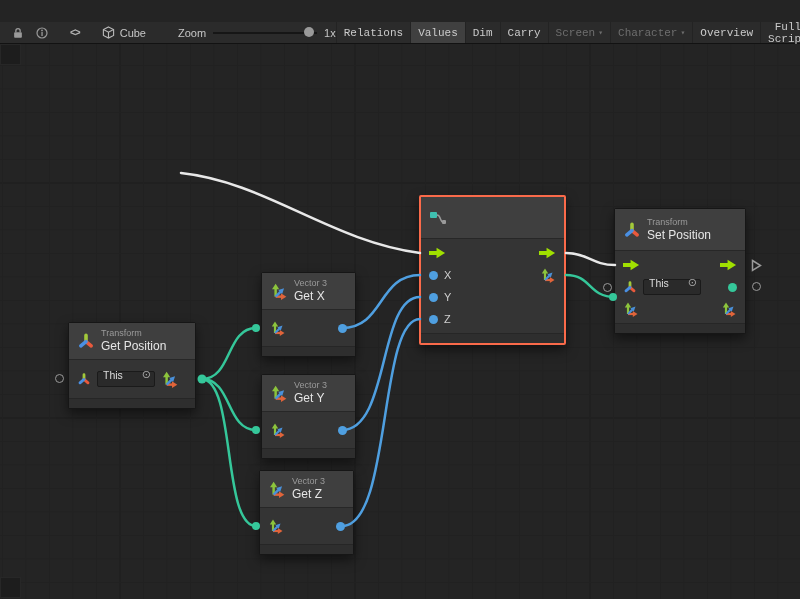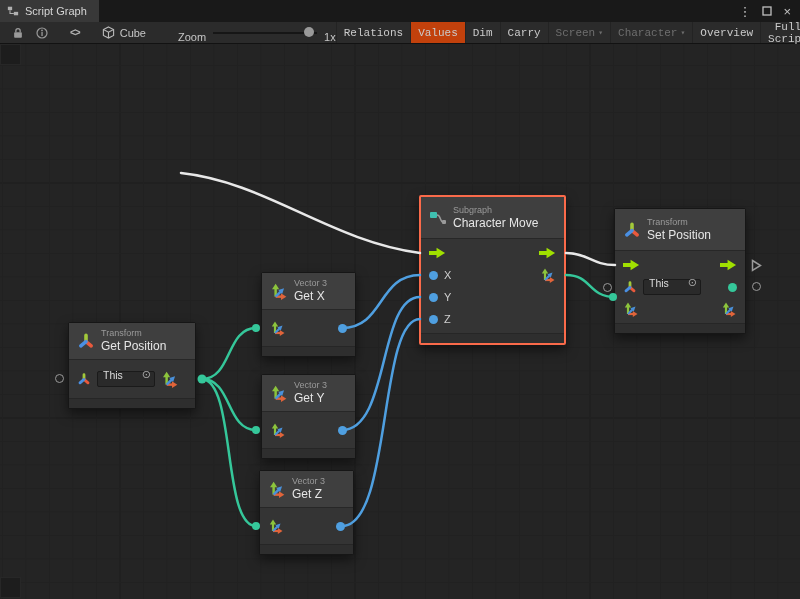--- a/index.html
+++ b/index.html
@@ -11,27 +11,27 @@
 .titlebar{position:absolute;left:0;top:0;width:800px;height:22px;background:#191919;display:flex;align-items:center}
 .tab{display:flex;align-items:center;gap:6px;height:22px;padding:0 12px 0 7px;background:#383838;color:#d6d6d6;font-size:11px;cursor:default}
 .titlebar-right{margin-left:auto;display:flex;align-items:center;gap:11px;padding-right:9px;color:#c2c2c2}
 .tbi{font-size:13px;line-height:1}
 
 
 .toolbar{position:absolute;left:0;top:22px;width:800px;height:22px;background:#2b2b2b;border-bottom:1px solid #121212;display:flex;align-items:center;font-size:11px;color:#c6c6c6;padding-left:6px}
 .tbtn{display:flex;align-items:center;gap:5px;height:21px;padding:0 6px;color:#c6c6c6;background:none;border:none;font-size:11px;font-family:inherit}
 .tsep{width:1px;height:13px;background:#1c1c1c;margin:0 5px}
 .codeic{font-size:10px;font-weight:bold;letter-spacing:-1px;color:#b5b5b5}
-.zoomgrp{display:flex;align-items:flex-end;margin-left:26px}
+.zoomgrp{display:flex;align-items:center;margin-left:26px}
 .slider{position:relative;width:104px;height:21px;margin:0 7px}
 .slider .track{position:absolute;left:0;right:0;top:10px;height:2px;background:#161616}
 .slider .knob{position:absolute;top:5px;left:91px;width:10px;height:10px;border-radius:50%;background:#9a9a9a}
 .rbtns{margin-left:auto;display:flex;height:21px}
 .rbtn{display:flex;align-items:center;height:21px;padding:0 7px;font-size:11px;color:#cbcbcb;border:none;border-left:1px solid #232323;background:transparent;font-family:Liberation Mono, monospace}
-.rbtn.active{background:#c2410c}
+.rbtn.active{background:#404040}
 .rbtn.disabled{color:#6e6e6e}
 .caret{font-size:8px;margin-left:3px}
 
 
 .canvas{position:absolute;left:0;top:44px;width:800px;height:555px;background-color:#242424;
 background-image:
  linear-gradient(#212121 1px,transparent 1px),
  linear-gradient(90deg,#212121 1px,transparent 1px),
  linear-gradient(#191919 1px,transparent 1px),
  linear-gradient(90deg,#191919 1px,transparent 1px);
@@ -127,35 +127,20 @@
     <line x1="5" y1="13" x2="9.5" y2="8.5" stroke="#4a90d9" stroke-width="2.2"></line>
     <polygon points="12.5,5.5 7.4,7.2 10.8,10.6" fill="#4a90d9"></polygon>
   </symbol>
   <symbol id="i-arrow" viewBox="0 0 18 12">
     <path d="M0 3.8 H8 V0.5 L17 6 L8 11.5 V8.2 H0 z" fill="#a0e000"></path>
   </symbol>
 </svg>
 
 <div class="app">
 
-  <div class="titlebar">
-    <div class="tab">
-      <svg class="ic12">
-          <use href="#i-graphtab"></use>
-        </svg>
-      <span>Script Graph</span>
-    </div>
-    <div class="titlebar-right">
-      <span class="tbi">⋮</span>
-      <svg class="ic10">
-          <use href="#i-max"></use>
-        </svg>
-      <span class="tbi">×</span>
-    </div>
-  </div>
 
   <div class="toolbar">
     <button class="tbtn">
         <svg class="ic12">
           <use href="#i-lock"></use>
         </svg>
       </button>
     <button class="tbtn">
         <svg class="ic12">
           <use href="#i-info"></use>
@@ -298,24 +283,20 @@
       <span class="dot blue"></span>
     </div>
     <div class="nfoot"></div>
   </div>
 
   <div class="node selected" style="left:419px;top:195px;width:147px">
     <div class="nhead h42">
       <svg class="ic18">
           <use href="#i-subgraph"></use>
         </svg>
-      <div class="ntx">
-        <span class="ncat">Subgraph</span>
-        <span class="ntitle">Character Move</span>
-      </div>
     </div>
     <div class="nbody">
       <div class="prow">
         <svg class="arr">
             <use href="#i-arrow"></use>
           </svg>
         <span class="flex"></span>
         <svg class="arr">
             <use href="#i-arrow"></use>
           </svg>

